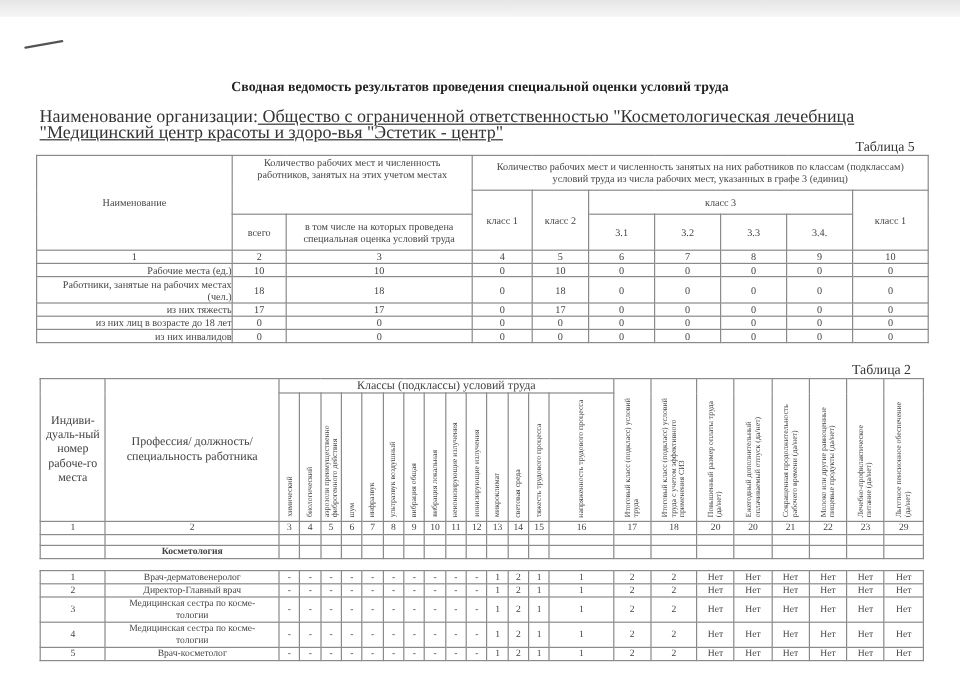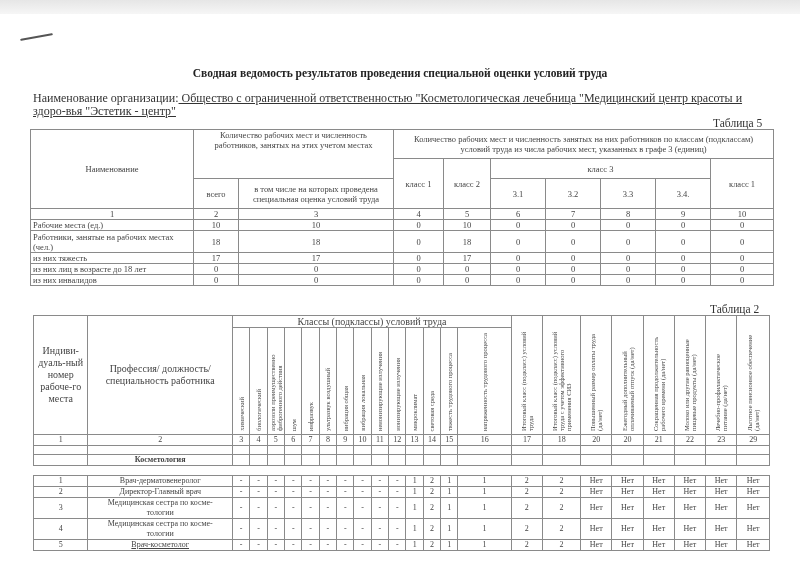--- a/index.html
+++ b/index.html
@@ -16,33 +16,33 @@
   .pen-mark {
     position: absolute; left: 20px; top: 36px; width: 33px; height: 2px;
     background: #555; transform: rotate(-10deg); border-radius: 1px;
   }
   .title {
     position: absolute; left: 0; width: 800px; top: 67px;
     text-align: center; font-weight: bold; font-size: 11.5px; color: #222;
   }
   .org {
     position: absolute; left: 33px; top: 92px; width: 740px;
-    font-size: 12px; line-height: 13px; color: #333;
+    font-size: 15px; line-height: 13px; color: #333;
   }
   .org .u { text-decoration: underline; }
   .tlabel { position: absolute; font-size: 11.5px; color: #333; }
   table {
     position: absolute; border-collapse: collapse; table-layout: fixed;
     font-size: 8.5px; color: #444;
   }
   td {
     border: 1px solid #8a8a8a; padding: 0; text-align: center; vertical-align: middle;
     line-height: 10px; overflow: hidden;
   }
-  td.l { text-align: left; padding-left: 2px; }
+  td.l { text-align: right; padding-left: 2px; }
   .t1 { left: 30px; top: 129px; width: 743px; }
   .t2 { left: 33px; top: 315px; width: 737px; font-size: 8px; }
   .rot {
     writing-mode: vertical-rl; transform: rotate(180deg);
     white-space: normal; font-size: 6.5px; line-height: 7px;
     display: inline-block; max-height: 100px; text-align: left;
   }
   .bold { font-weight: bold; }
   .hdr2 { font-size: 10px; }
 </style>
@@ -435,21 +435,21 @@
         <td>2</td>
         <td>Нет</td>
         <td>Нет</td>
         <td>Нет</td>
         <td>Нет</td>
         <td>Нет</td>
         <td>Нет</td>
       </tr>
       <tr style="height: 11px;">
         <td>5</td>
-        <td style="padding: 0px 8px; text-decoration: underline;">Врач-косметолог</td>
+        <td style="padding: 0px 8px;">Врач-косметолог</td>
         <td>-</td>
         <td>-</td>
         <td>-</td>
         <td>-</td>
         <td>-</td>
         <td>-</td>
         <td>-</td>
         <td>-</td>
         <td>-</td>
         <td>-</td>

